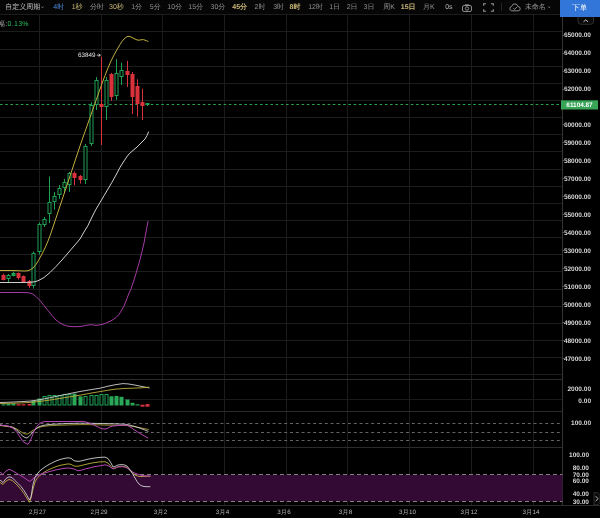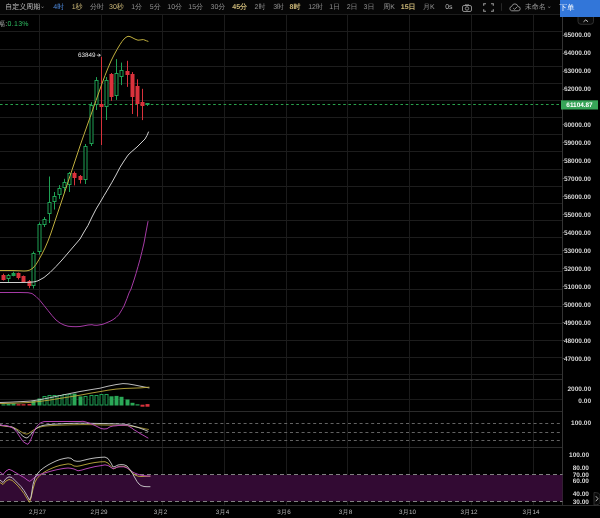--- a/index.html
+++ b/index.html
@@ -1,19 +1,19 @@
 <!DOCTYPE html>
 <html><head><meta charset="utf-8">
 <style>
 html,body{margin:0;padding:0;background:#000;}
 #app{position:relative;width:600px;height:518px;background:#000;overflow:hidden;font-family:"Liberation Sans",sans-serif;-webkit-font-smoothing:antialiased;text-rendering:geometricPrecision;}
 .tb{position:absolute;top:2.5px;line-height:9px;white-space:nowrap;font-family:"Liberation Sans",sans-serif;}
 .ic{position:absolute;}
 #topbar{position:absolute;left:0;top:0;width:600px;height:14px;background:#060606;border-bottom:1px solid #1d1d1d;z-index:5;}
-#btn{position:absolute;left:559.5px;top:0;width:40.5px;height:17px;background:#3276d9;z-index:6;color:#fff;font-size:7.5px;text-align:left;line-height:16px;font-family:"Liberation Sans",sans-serif;}
+#btn{position:absolute;left:559.5px;top:0;width:40.5px;height:17px;background:#3276d9;z-index:6;color:#fff;font-size:7.5px;text-align:center;line-height:16px;font-family:"Liberation Sans",sans-serif;}
 </style></head>
 <body>
 <div id="app">
 <div id="topbar">
       <span class="tb" style="left:5.3px;color:#c4c4c4;font-size:7px;">自定义周期</span>
 <span class="tb" style="left:40.0px;color:#8a8a8a;font-size:6px;">⌄</span>
 <span class="tb" style="left:53.3px;color:#4f8be0;font-size:7px;">4时</span>
 <span class="tb" style="left:71.7px;color:#ccb878;font-size:7px;">1秒</span>
 <span class="tb" style="left:90.0px;color:#909090;font-size:7px;">分时</span>
 <span class="tb" style="left:109.0px;color:#ccb878;font-size:7px;">30秒</span>

